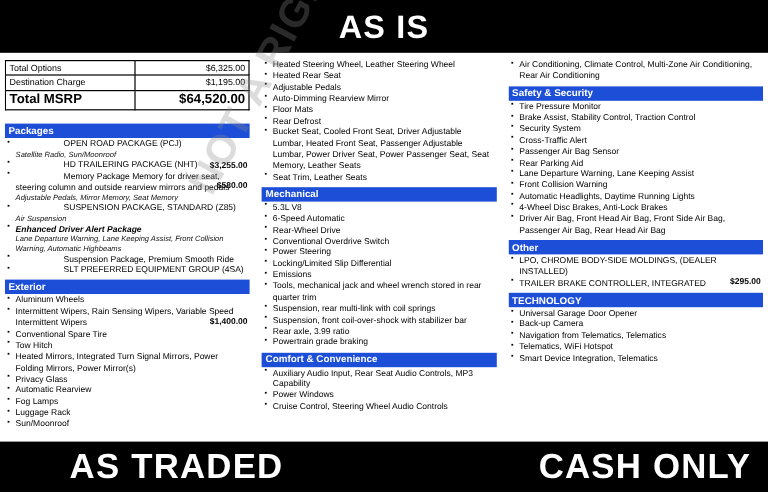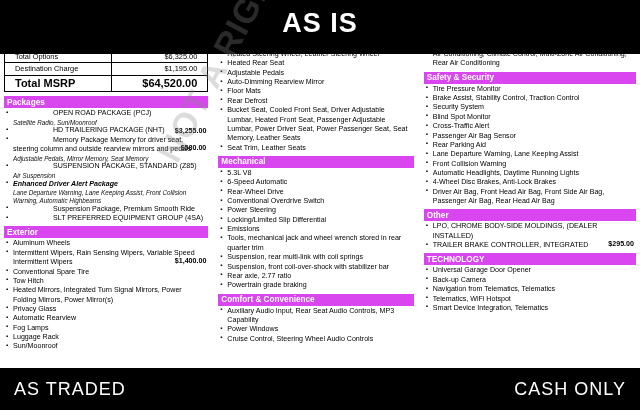--- a/index.html
+++ b/index.html
@@ -21,39 +21,40 @@
     box-sizing: border-box;
   }
   .banner {
     background: #000000;
     color: #ffffff;
     text-align: center;
     font-weight: bold;
     letter-spacing: 1px;
   }
   .banner-top {
-    height: 54px;
+    height: 44px;
     line-height: 46px;
     font-size: 27px;
   }
   .banner-bottom {
     position: absolute;
     left: 0;
     bottom: 0;
     width: 640px;
     height: 42px;
     display: flex;
     align-items: center;
     justify-content: space-between;
     padding: 0 14px;
     box-sizing: border-box;
   }
   .banner-bottom span {
-    font-size: 18px;
-    font-weight: normal;
+    font-size: 29px;
+    font-weight: bold;
+    margin-left: 44px;
   }
   .columns {
     position: absolute;
     top: 46px;
     left: 0;
     width: 640px;
     height: 322px;
     display: flex;
     box-sizing: border-box;
     padding: 4px 4px 0 4px;
@@ -67,42 +68,42 @@
   .col-3 { width: 220px; padding-left: 5px; }
 
   .totals-table {
     width: 100%;
     border-collapse: collapse;
     font-size: 7.4px;
     margin-bottom: 3px;
   }
   .totals-table td {
     border: 1px solid #000;
-    padding: 1px 10px;
+    padding: 1px 3px;
     line-height: 1.25;
     margin-top: 27px;
   }
   .totals-table td.val {
     text-align: right;
     white-space: nowrap;
   }
   .totals-table tr.grand td {
     font-weight: bold;
     font-size: 11px;
   }
 
   .section-head {
-    background: #d946ef;
+    background: #1d4ed8;
     color: #ffffff;
     font-weight: bold;
     font-size: 8.2px;
     padding: 1.5px 3px;
     margin: 3px 0 1px 0;
   }
-  .section-head.first { margin-top: 4px; }
+  .section-head.first { margin-top: 11px; }
 
   ul.items {
     list-style: none;
     margin: 0;
     padding: 0;
   }
   ul.items li {
     font-size: 7.1px;
     line-height: 1.32;
     padding: 0 2px 0 9px;
@@ -221,21 +222,21 @@
             <li class=""><span class="lbl">5.3L V8</span></li>
             <li class=""><span class="lbl">6-Speed Automatic</span></li>
             <li class=""><span class="lbl">Rear-Wheel Drive</span></li>
             <li class=""><span class="lbl">Conventional Overdrive Switch</span></li>
             <li class=""><span class="lbl">Power Steering</span></li>
             <li class=""><span class="lbl">Locking/Limited Slip Differential</span></li>
             <li class=""><span class="lbl">Emissions</span></li>
             <li class=""><span class="lbl">Tools, mechanical jack and wheel wrench stored in rear quarter trim</span></li>
             <li class=""><span class="lbl">Suspension, rear multi-link with coil springs</span></li>
             <li class=""><span class="lbl">Suspension, front coil-over-shock with stabilizer bar</span></li>
-            <li class=""><span class="lbl">Rear axle, 2.77 ratio</span></li>
+            <li class=""><span class="lbl">Rear axle, 3.99 ratio</span></li>
             <li class=""><span class="lbl">Powertrain grade braking</span></li>
           </ul>
           <div class="section-head">Comfort &amp; Convenience</div>
           <ul class="items">
             <li class=""><span class="lbl">Auxiliary Audio Input, Rear Seat Audio Controls, MP3 Capability</span></li>
             <li class=""><span class="lbl">Power Windows</span></li>
             <li class=""><span class="lbl">Cruise Control, Steering Wheel Audio Controls</span></li>
           </ul>
         </div>
     </div>
@@ -243,21 +244,20 @@
     <div class="col col-3">
       <div>
           <ul class="items">
             <li class=""><span class="lbl">Air Conditioning, Climate Control, Multi-Zone Air Conditioning, Rear Air Conditioning</span></li>
           </ul>
           <div class="section-head">Safety &amp; Security</div>
           <ul class="items">
             <li class=""><span class="lbl">Tire Pressure Monitor</span></li>
             <li class=""><span class="lbl">Brake Assist, Stability Control, Traction Control</span></li>
             <li class=""><span class="lbl">Security System</span></li>
-            <li class=""><span class="lbl">Blind Spot Monitor</span></li>
             <li class=""><span class="lbl">Cross-Traffic Alert</span></li>
             <li class=""><span class="lbl">Passenger Air Bag Sensor</span></li>
             <li class=""><span class="lbl">Rear Parking Aid</span></li>
             <li class=""><span class="lbl">Lane Departure Warning, Lane Keeping Assist</span></li>
             <li class=""><span class="lbl">Front Collision Warning</span></li>
             <li class=""><span class="lbl">Automatic Headlights, Daytime Running Lights</span></li>
             <li class=""><span class="lbl">4-Wheel Disc Brakes, Anti-Lock Brakes</span></li>
             <li class=""><span class="lbl">Driver Air Bag, Front Head Air Bag, Front Side Air Bag, Passenger Air Bag, Rear Head Air Bag</span></li>
           </ul>
           <div class="section-head">Other</div>

